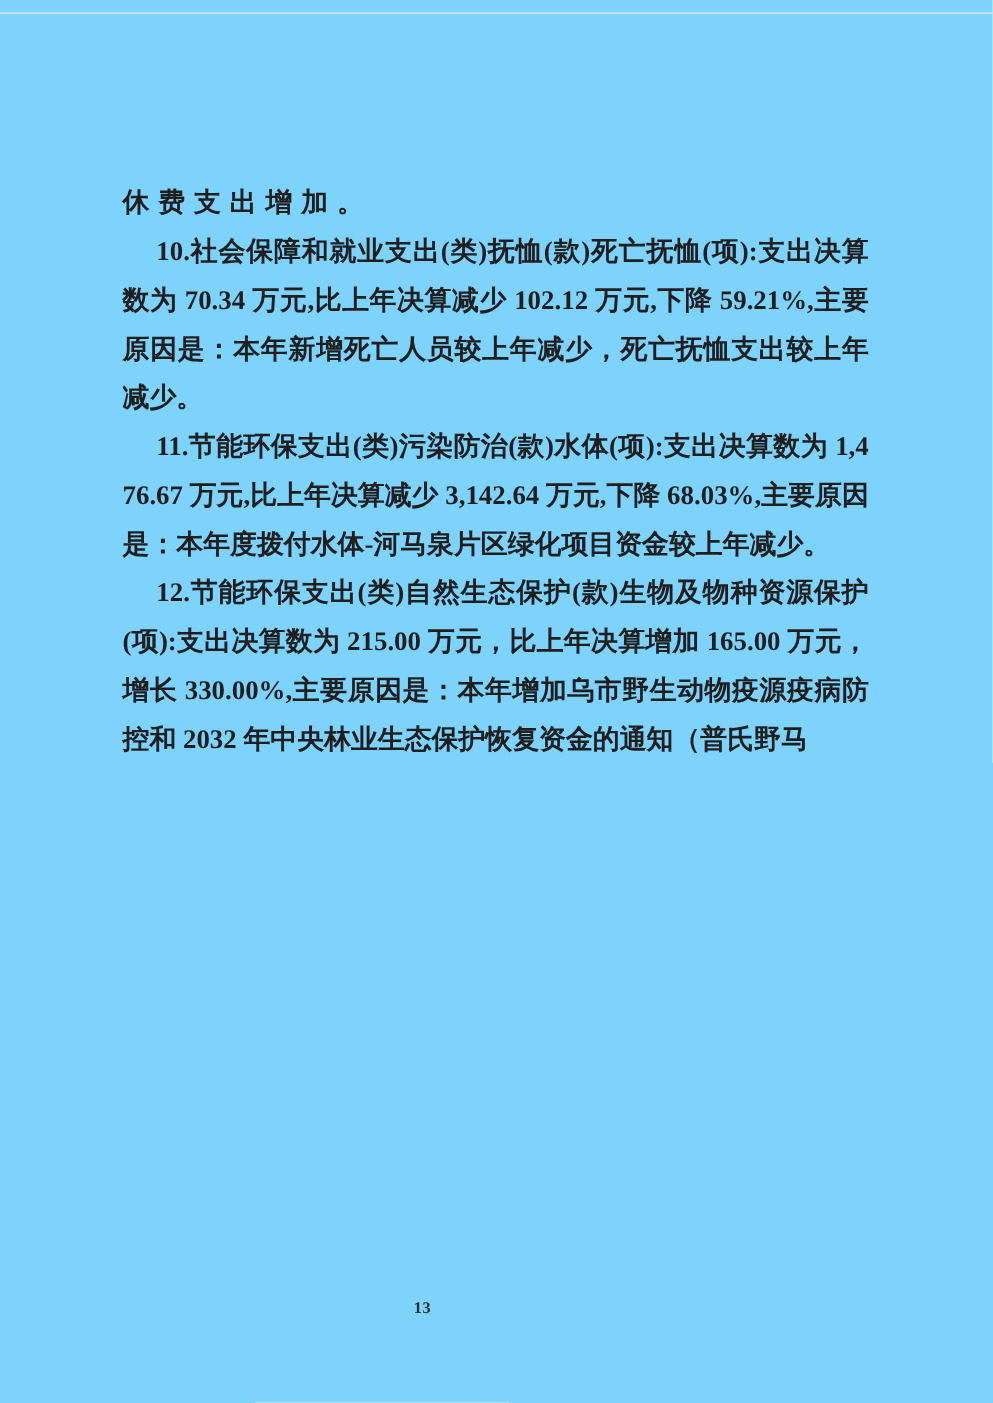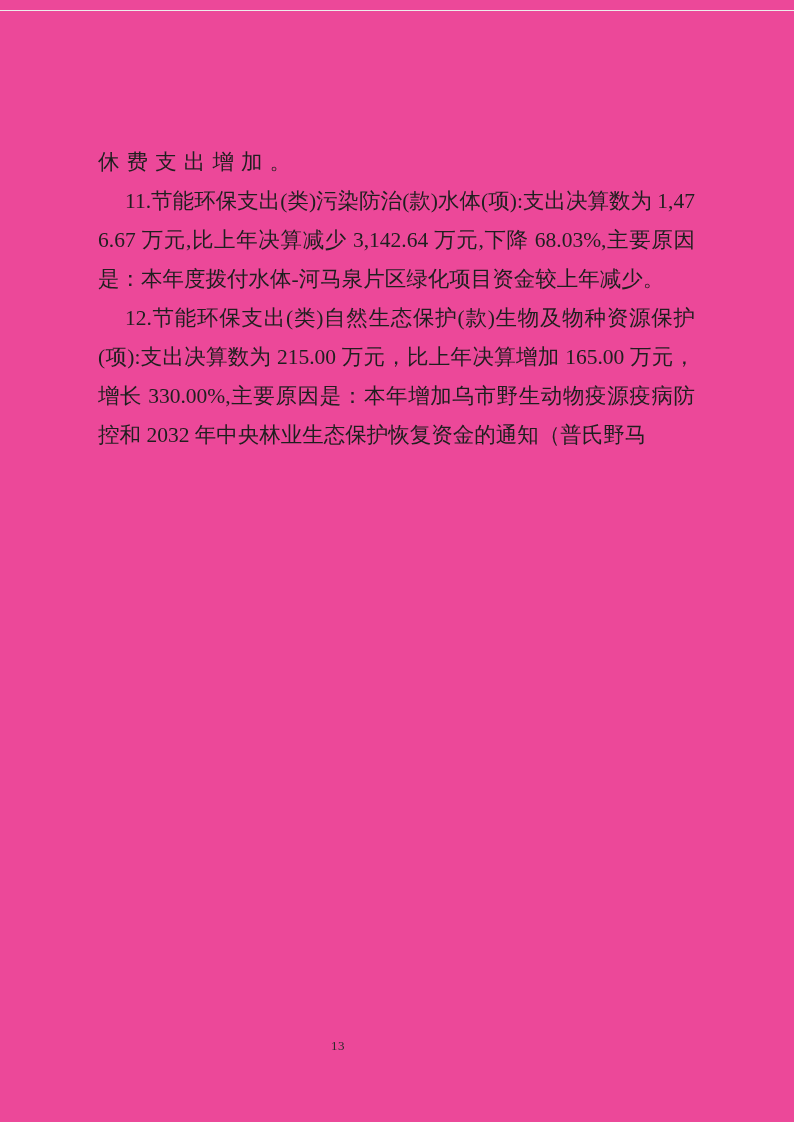--- a/index.html
+++ b/index.html
@@ -10,21 +10,22 @@
   body {
     width: 794px;
     height: 1122px;
     position: relative;
     overflow: hidden;
     font-family: "Liberation Serif", "DejaVu Serif", serif;
   }
   .page {
     position: absolute;
     inset: 0;
-    background: #ec4899;
+    background: #7dd3fc;
+    font-weight: bold;
   }
   .top-edge {
     position: absolute;
     top: 10px;
     left: 0;
     width: 794px;
     height: 1px;
     background: #ededec;
   }
   .content {
@@ -64,19 +65,20 @@
 </style>
 </head>
 <body>
 
 <div class="page">
 
   <div class="top-edge"></div>
 
   <div class="content">
     <p class="no-indent spread">休费支出增加。</p>
+    <p>10.社会保障和就业支出(类)抚恤(款)死亡抚恤(项):支出决算数为 70.34 万元,比上年决算减少 102.12 万元,下降 59.21%,主要原因是：本年新增死亡人员较上年减少，死亡抚恤支出较上年减少。</p>
     <p>11.节能环保支出(类)污染防治(款)水体(项):支出决算数为 1,476.67 万元,比上年决算减少 3,142.64 万元,下降 68.03%,主要原因是：本年度拨付水体-河马泉片区绿化项目资金较上年减少。</p>
     <p>12.节能环保支出(类)自然生态保护(款)生物及物种资源保护(项):支出决算数为 215.00 万元，比上年决算增加 165.00 万元，增长 330.00%,主要原因是：本年增加乌市野生动物疫源疫病防控和 2032 年中央林业生态保护恢复资金的通知（普氏野马</p>
   </div>
 
   <div class="page-number">13</div>
 
 </div>
 
 </body></html>

